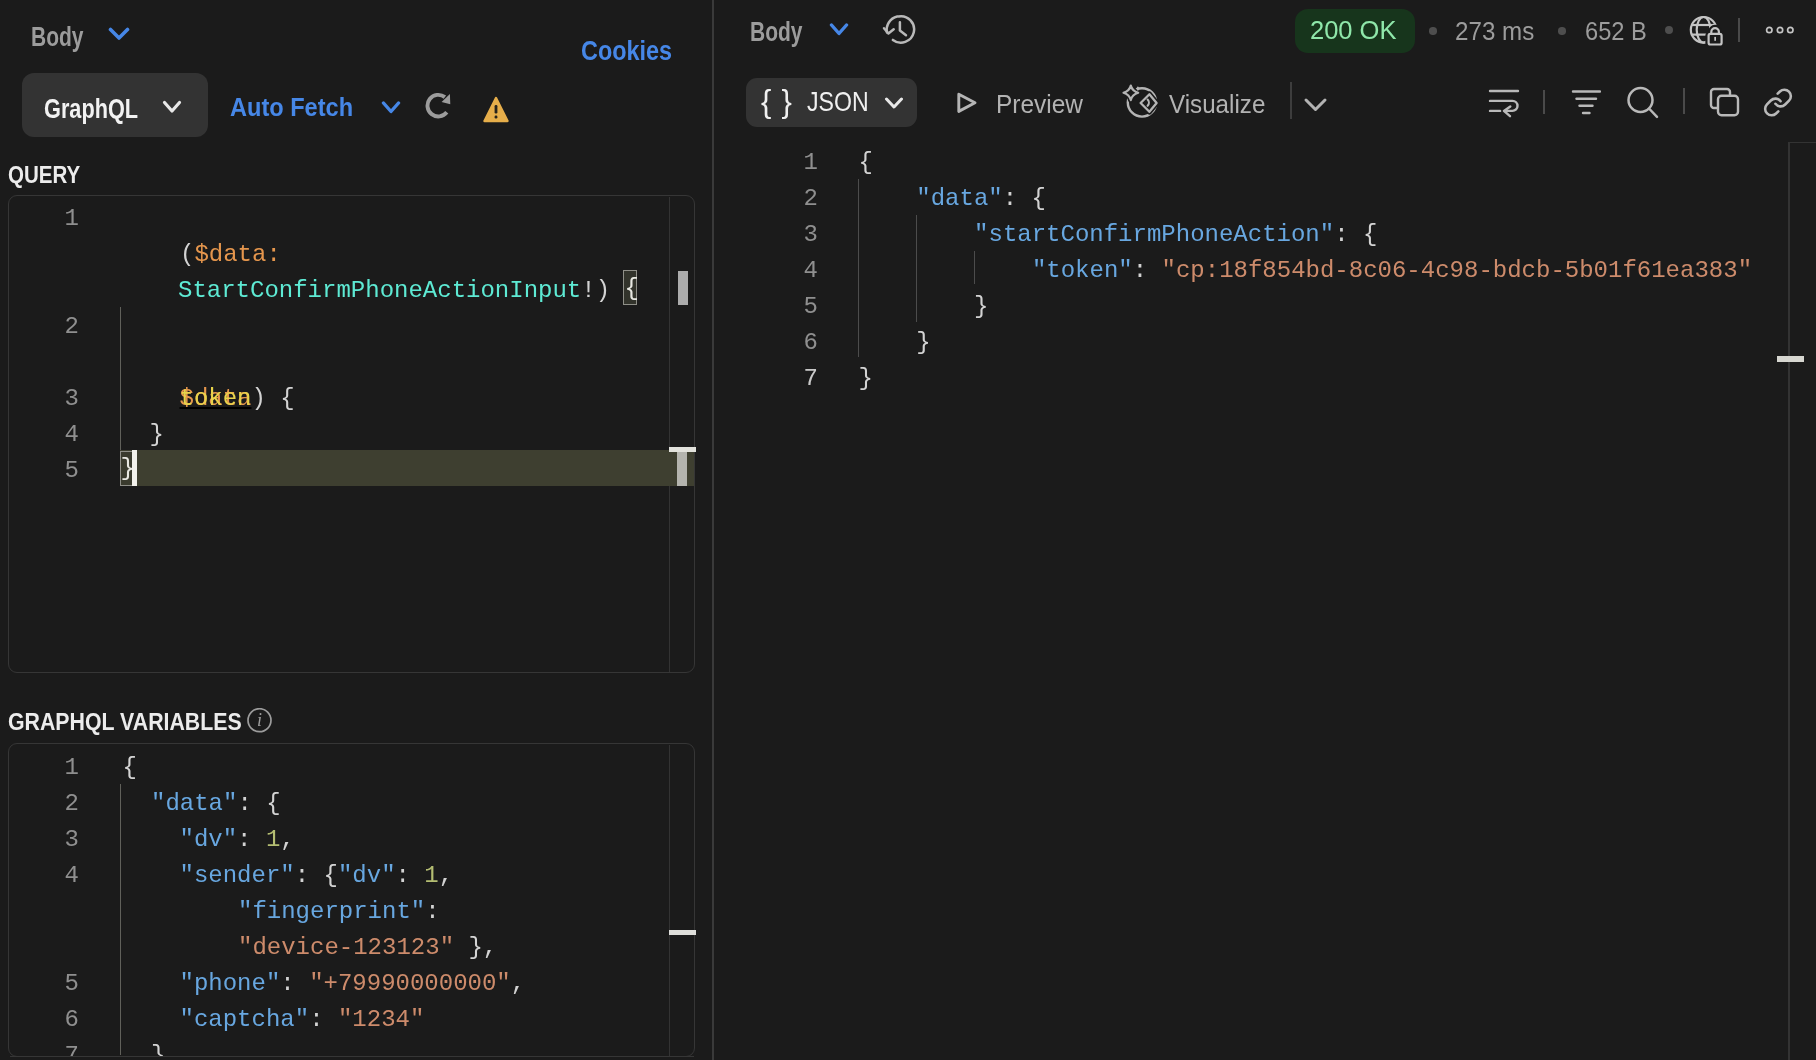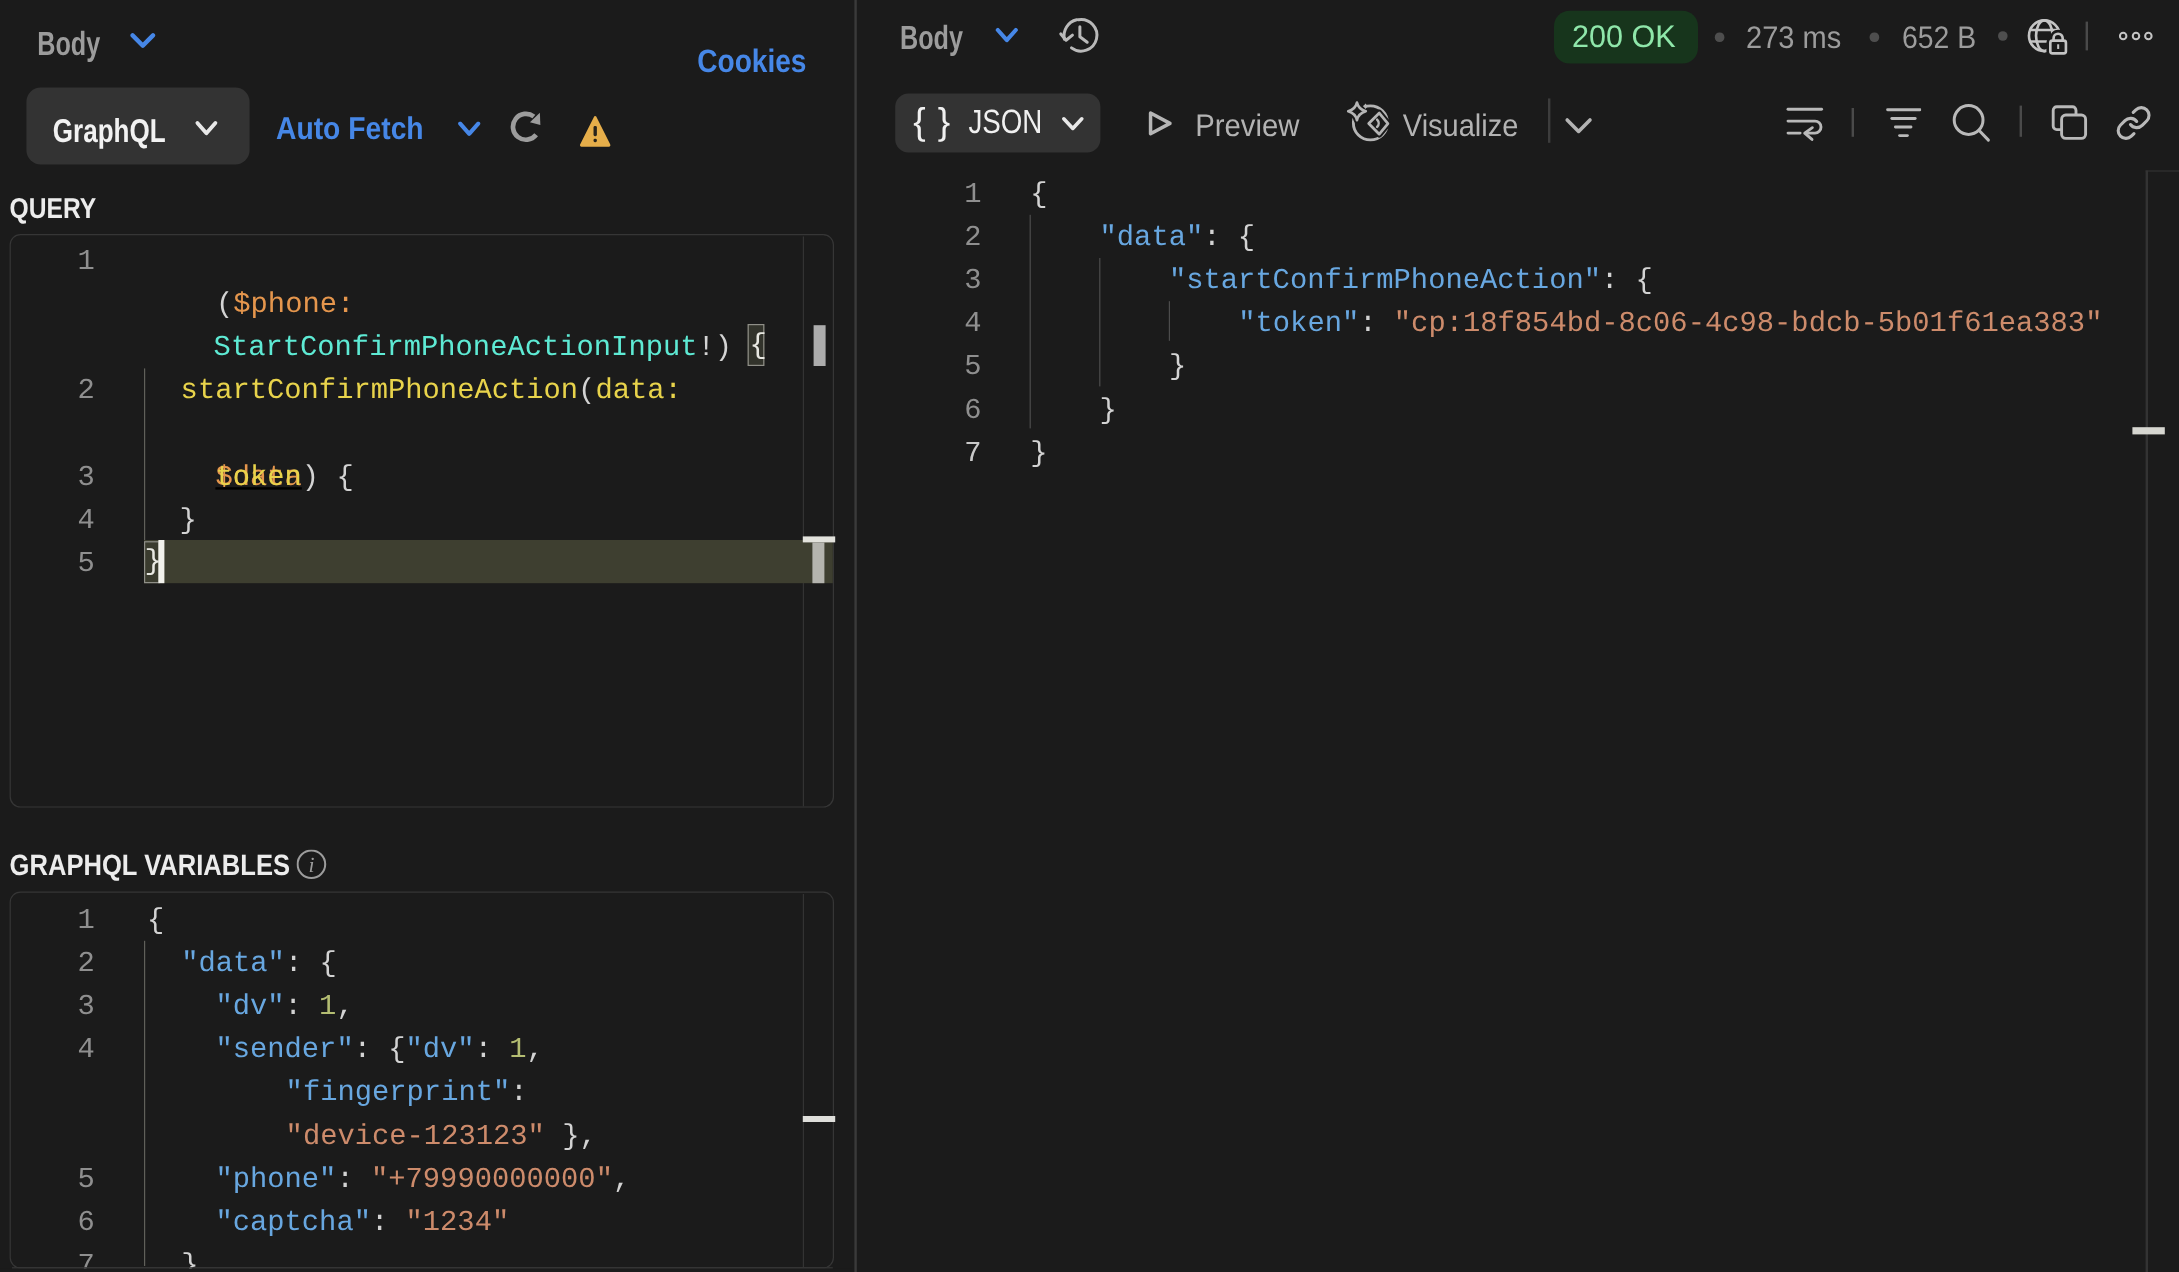--- a/index.html
+++ b/index.html
@@ -53,26 +53,25 @@
 <div class="abs" style="left:119.5px;top:307px;width:1.5px;height:143px;background:#60605a;"></div>
 
 <div class="abs" style="left:120px;top:450px;width:574px;height:36px;background:#3e3f30;"></div>
 
 <div class="abs mono gut" style="left:0;top:199px;width:79px;">1</div>
 <div class="abs mono gut" style="left:0;top:307px;width:79px;">2</div>
 <div class="abs mono gut" style="left:0;top:379px;width:79px;">3</div>
 <div class="abs mono gut" style="left:0;top:415px;width:79px;">4</div>
 <div class="abs mono gut" style="left:0;top:451px;width:79px;">5</div>
 
-<div class="abs mono" style="left:180px;top:235px;"><span class="pun">(</span><span class="org">$phone:</span></div>
+<div class="abs mono" style="left:180px;top:235px;"><span class="pun">(</span><span class="org">$data:</span></div>
 <div class="abs mono" style="left:178px;top:271px;"><span class="teal">StartConfirmPhoneActionInput</span><span class="pun">!)</span></div>
 
 <div class="abs" style="left:623px;top:270px;width:14px;height:35px;border:1.5px solid #8f8f88;background:#32332b;box-sizing:border-box;"></div>
 <div class="abs mono" style="left:624.5px;top:269px;line-height:36px;color:#e8e8e2;">{</div>
-<div class="abs mono" style="left:150.5px;top:307px;"><span class="yel">startConfirmPhoneAction</span><span class="pun">(</span><span class="yel">data:</span></div>
 <div class="abs mono" style="left:179.5px;top:343px;margin-top:36px;"><span class="org">$data</span><span class="pun">) {</span></div>
 <div class="abs mono" style="left:179.5px;top:379px;text-decoration:underline;"><span class="yel">token</span></div>
 <div class="abs mono" style="left:149.5px;top:415px;"><span class="pun">}</span></div>
 
 <div class="abs" style="left:119.5px;top:450.5px;width:13px;height:35px;border:1.5px solid #8f8f88;background:#3a3b2e;box-sizing:border-box;"></div>
 <div class="abs mono" style="left:120.5px;top:449px;line-height:36px;color:#e8e8e2;">}</div>
 <div class="abs" style="left:131.5px;top:450px;width:5px;height:36px;background:#f2f2ec;"></div>
 
 <div class="abs" style="left:677.5px;top:270.5px;width:10px;height:34.5px;background:#acacac;"></div>
 <div class="abs" style="left:669px;top:447px;width:27px;height:4.5px;background:#e2e2dc;"></div>

